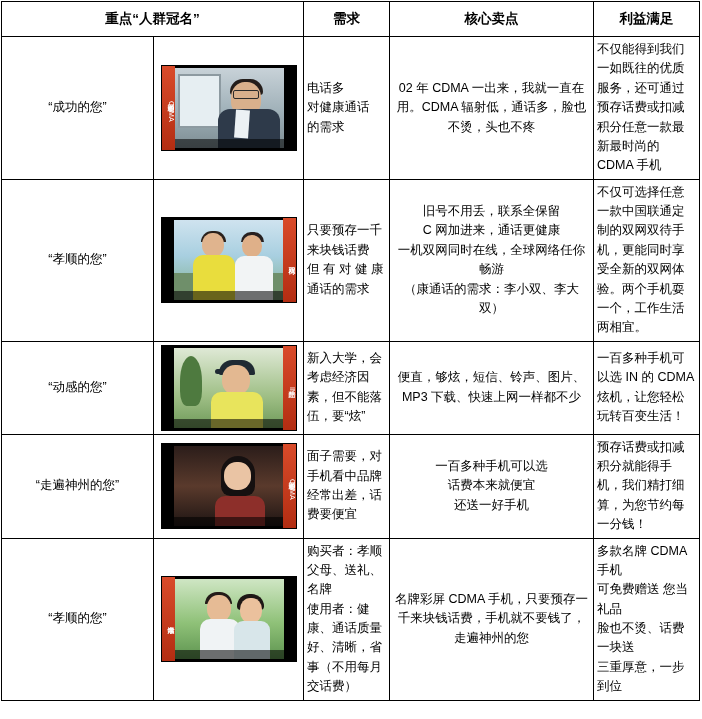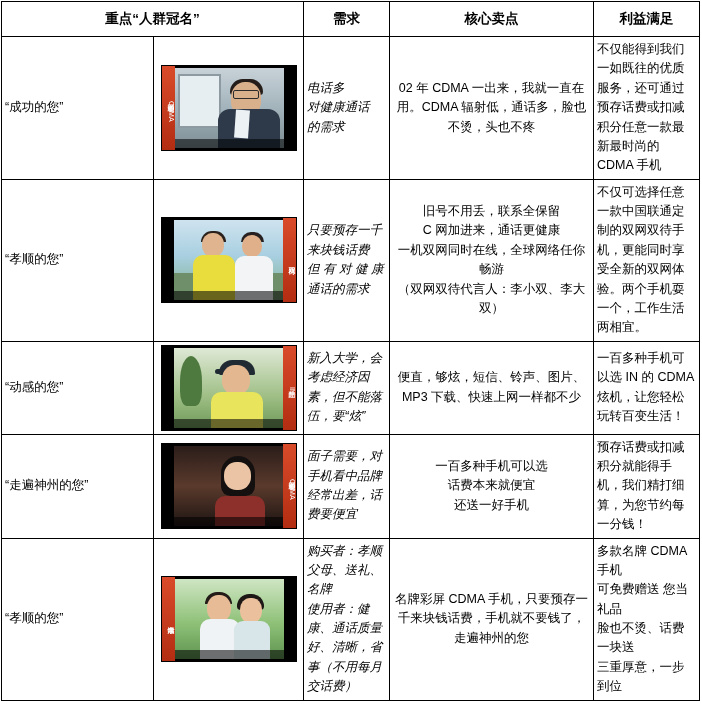--- a/index.html
+++ b/index.html
@@ -33,34 +33,34 @@
     height: 26px;
     padding: 4px 4px;
   }
   col.c-seg  { width: 152px; }
   col.c-img  { width: 150px; }
   col.c-need { width: 86px; }
   col.c-sell { width: 204px; }
   col.c-ben  { width: 106px; }
 
   .seg-cell {
-    text-align: left;
+    text-align: center;
     vertical-align: middle;
     font-size: 13px;
   }
   .img-cell {
     padding: 6px 4px;
     text-align: center;
     vertical-align: middle;
   }
   .need-cell, .sell-cell, .ben-cell {
     vertical-align: middle;
     text-align: left;
   }
-  .need-cell { padding-left: 6px; padding-right: 4px; font-style: italic; }
+  .need-cell { padding-left: 6px; padding-right: 4px; }
   .sell-cell { padding-left: 7px; padding-right: 5px; text-align: center; }
   .ben-cell  { padding-left: 6px; padding-right: 4px; }
 
   
   .thumb {
     width: 136px;
     height: 86px;
     margin: 0 auto;
     background: #000000;
     position: relative;
@@ -199,21 +199,21 @@
           </div>
           <div class="logo-strip right">双网双待</div>
           <div class="cap"></div>
         </div>
       </td>
       <td class="need-cell" style="white-space:pre-line">只要预存一千来块钱话费
 但 有 对 健 康通话的需求</td>
       <td class="sell-cell" style="white-space:pre-line">旧号不用丢，联系全保留
 C 网加进来，通话更健康
 一机双网同时在线，全球网络任你畅游
-（双网双待代言人：李小双、李大双）</td>
+（康通话的需求：李小双、李大双）</td>
       <td class="ben-cell" style="white-space:pre-line">不仅可选择任意一款中国联通定制的双网双待手机，更能同时享受全新的双网体验。两个手机耍一个，工作生活两相宜。</td>
     </tr>
 
     <tr>
       <td class="seg-cell">“动感的您”</td>
       <td class="img-cell">
         <div class="thumb">
           <div class="inner">
             <div class="sc3">
                 <div class="tree"></div>

